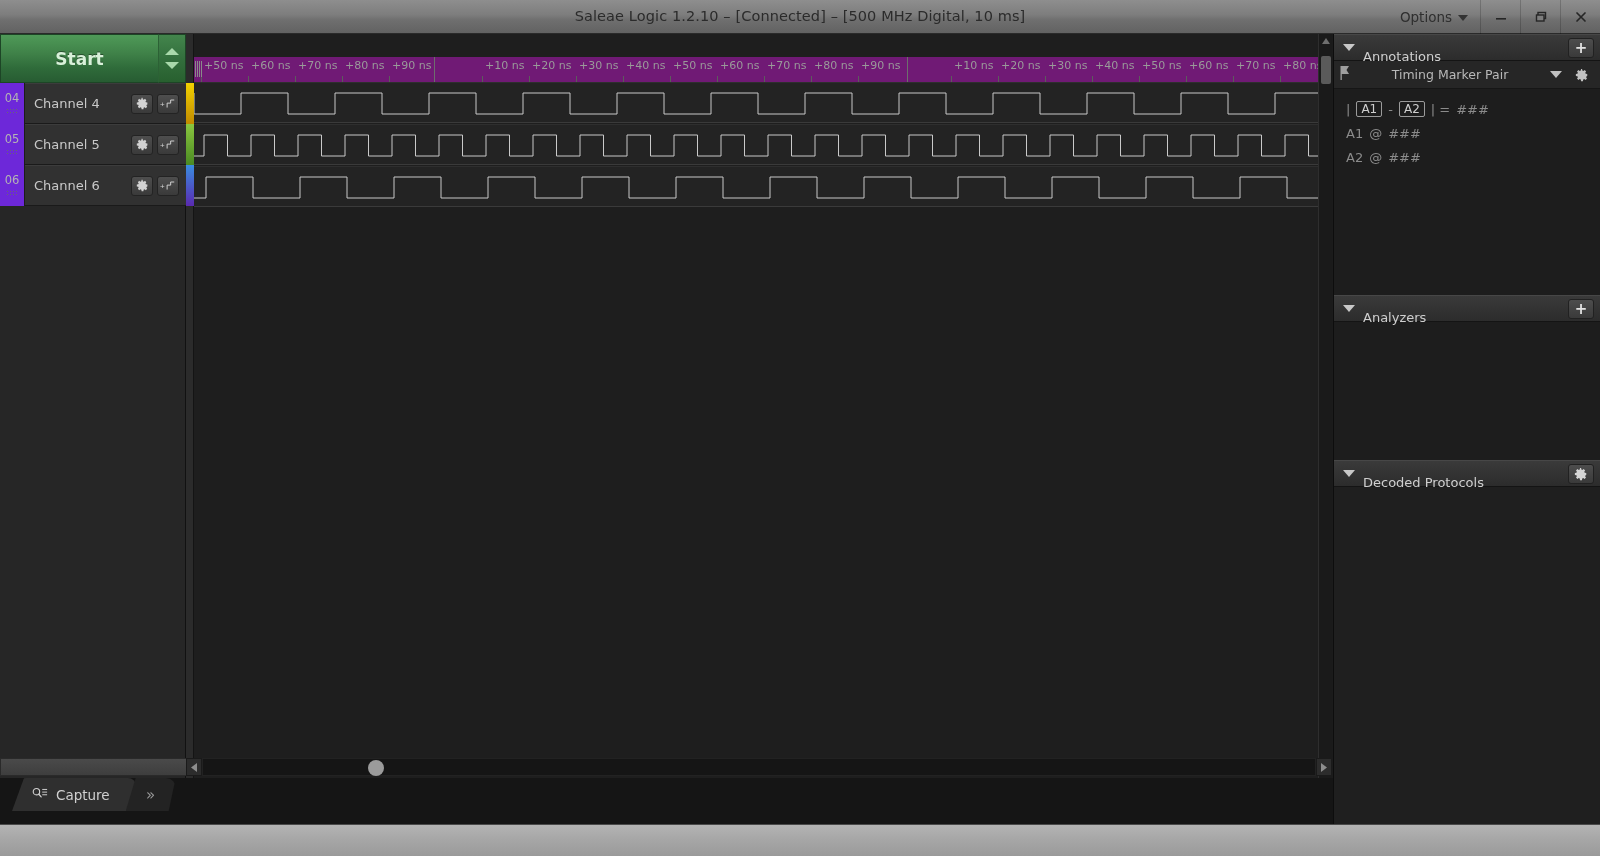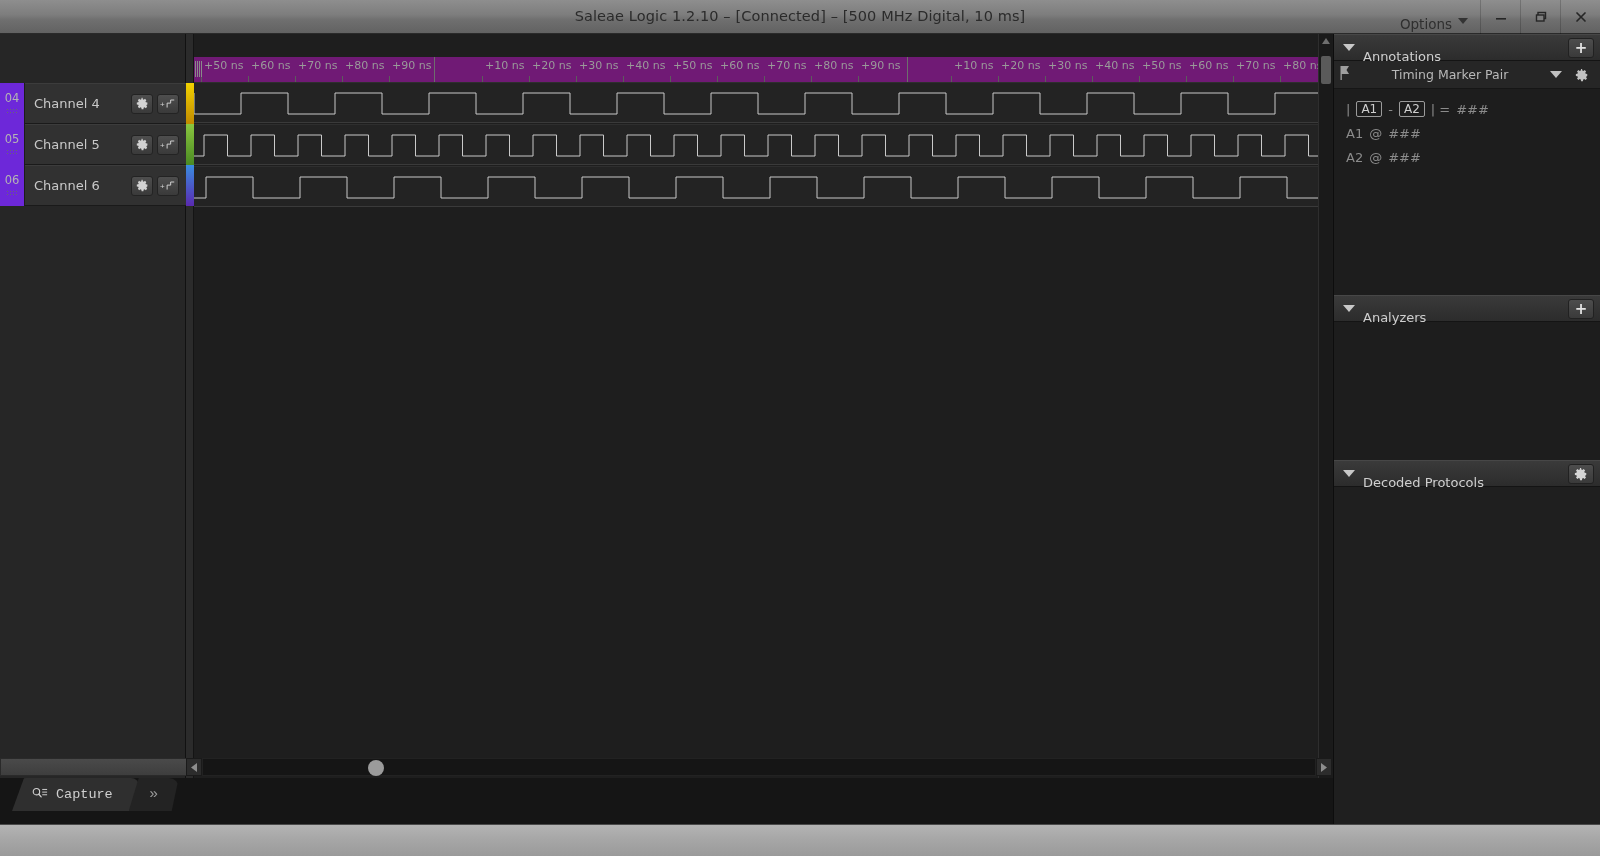--- a/index.html
+++ b/index.html
@@ -16,22 +16,22 @@
     position: absolute; left: 0; top: 0; width: 1600px; height: 34px;
     background: linear-gradient(180deg, #8e8e8e 0%, #7d7d7d 45%, #6f6f6f 60%, #626262 100%);
     border-bottom: 1px solid #2a2a2a;
   }
   .titlebar-text {
     position: absolute; left: 0; top: 0; width: 1600px; height: 34px;
     line-height: 33px; text-align: center;
     font-size: 14.5px; color: #2b2b2b; letter-spacing: .1px;
   }
   .options-btn {
-    position: absolute; right: 120px; top: 16px; height: 34px;
-    display: flex; gap: 6px;
+    position: absolute; right: 120px; top: 0; height: 34px;
+    display: flex; align-items: center; gap: 6px;
     padding: 0 12px; font-size: 13.5px; color: #2f2f2f; cursor: default;
   }
   .options-btn .caret {
     width: 0; height: 0; border-left: 5px solid transparent;
     border-right: 5px solid transparent; border-top: 6px solid #333;
     margin-top: 2px;
   }
   .winbtns { position: absolute; right: 0; top: 0; height: 34px; display: flex; }
   .winbtn {
     width: 40px; height: 34px; display: flex; align-items: center; justify-content: center;
@@ -140,21 +140,21 @@
   .hscroll-arrow {
     position: absolute; left: 186px; top: 0; width: 16px; height: 18px;
     background: #2c2c2c; border: 1px solid #1a1a1a;
     display:flex; align-items:center; justify-content:center;
   }
   .hscroll-track { position: absolute; left: 202px; top: 0; width: 1114px; height: 18px; background: #151515; border: 1px solid #222; }
   .hscroll-thumb { position: absolute; left: 165px; top: 1px; width: 16px; height: 16px; border-radius: 50%; background: #9b9b9b; }
   .hscroll-arrow-r { position: absolute; left: 1316px; top: 0; width: 16px; height: 18px; background: #2c2c2c; border: 1px solid #1a1a1a; display:flex;align-items:center;justify-content:center; }
 
   .bottombar { position: absolute; left: 0; top: 778px; width: 1600px; height: 46px; background: #151515; }
-  .tabstrip { position: absolute; left: 12px; top: 778px; height: 33px; display: flex; align-items: stretch; font-family: Liberation Mono, monospace; }
+  .tabstrip { position: absolute; left: 12px; top: 778px; height: 33px; display: flex; align-items: stretch; }
   .tab-capture {
     height: 33px; padding: 0 26px 0 20px;
     background: #2f2f2f;
     border-top-left-radius: 14px; border-top-right-radius: 8px;
     display: flex; align-items: center; gap: 8px;
     color: #d0d0d0; font-size: 13.5px; cursor: pointer;
     clip-path: polygon(12px 0, 100% 0, 100% 100%, 0 100%);
   }
   .tab-more {
     margin-left: -10px; height: 33px; width: 50px;
@@ -238,20 +238,27 @@
       </div>
       <div class="winbtn">
         <svg width="14" height="14" viewBox="0 0 14 14">
           <path d="M3 3 L11 11 M11 3 L3 11" stroke="#262626" stroke-width="1.7" stroke-linecap="round"></path>
         </svg>
       </div>
     </div>
   </div>
 
   <div class="leftpanel">
+    <div class="start-row">
+      <div class="start-btn">Start</div>
+      <div class="spin">
+        <div class="tri-up"></div>
+        <div class="tri-dn"></div>
+      </div>
+    </div>
 
     <div class="chan-row" style="top:49px">
       <div class="chan-num-col">
         <span class="chan-num">04</span>
         <span class="grip"></span>
       </div>
       <span class="chan-name">Channel 4</span>
       <div class="chan-btn">
         <svg width="13" height="13" viewBox="0 0 16 16">
             <path fill="#d2d2d2" d="M8 5.2a2.8 2.8 0 100 5.6 2.8 2.8 0 000-5.6zm0 4.3a1.5 1.5 0 110-3 1.5 1.5 0 010 3z"></path>

